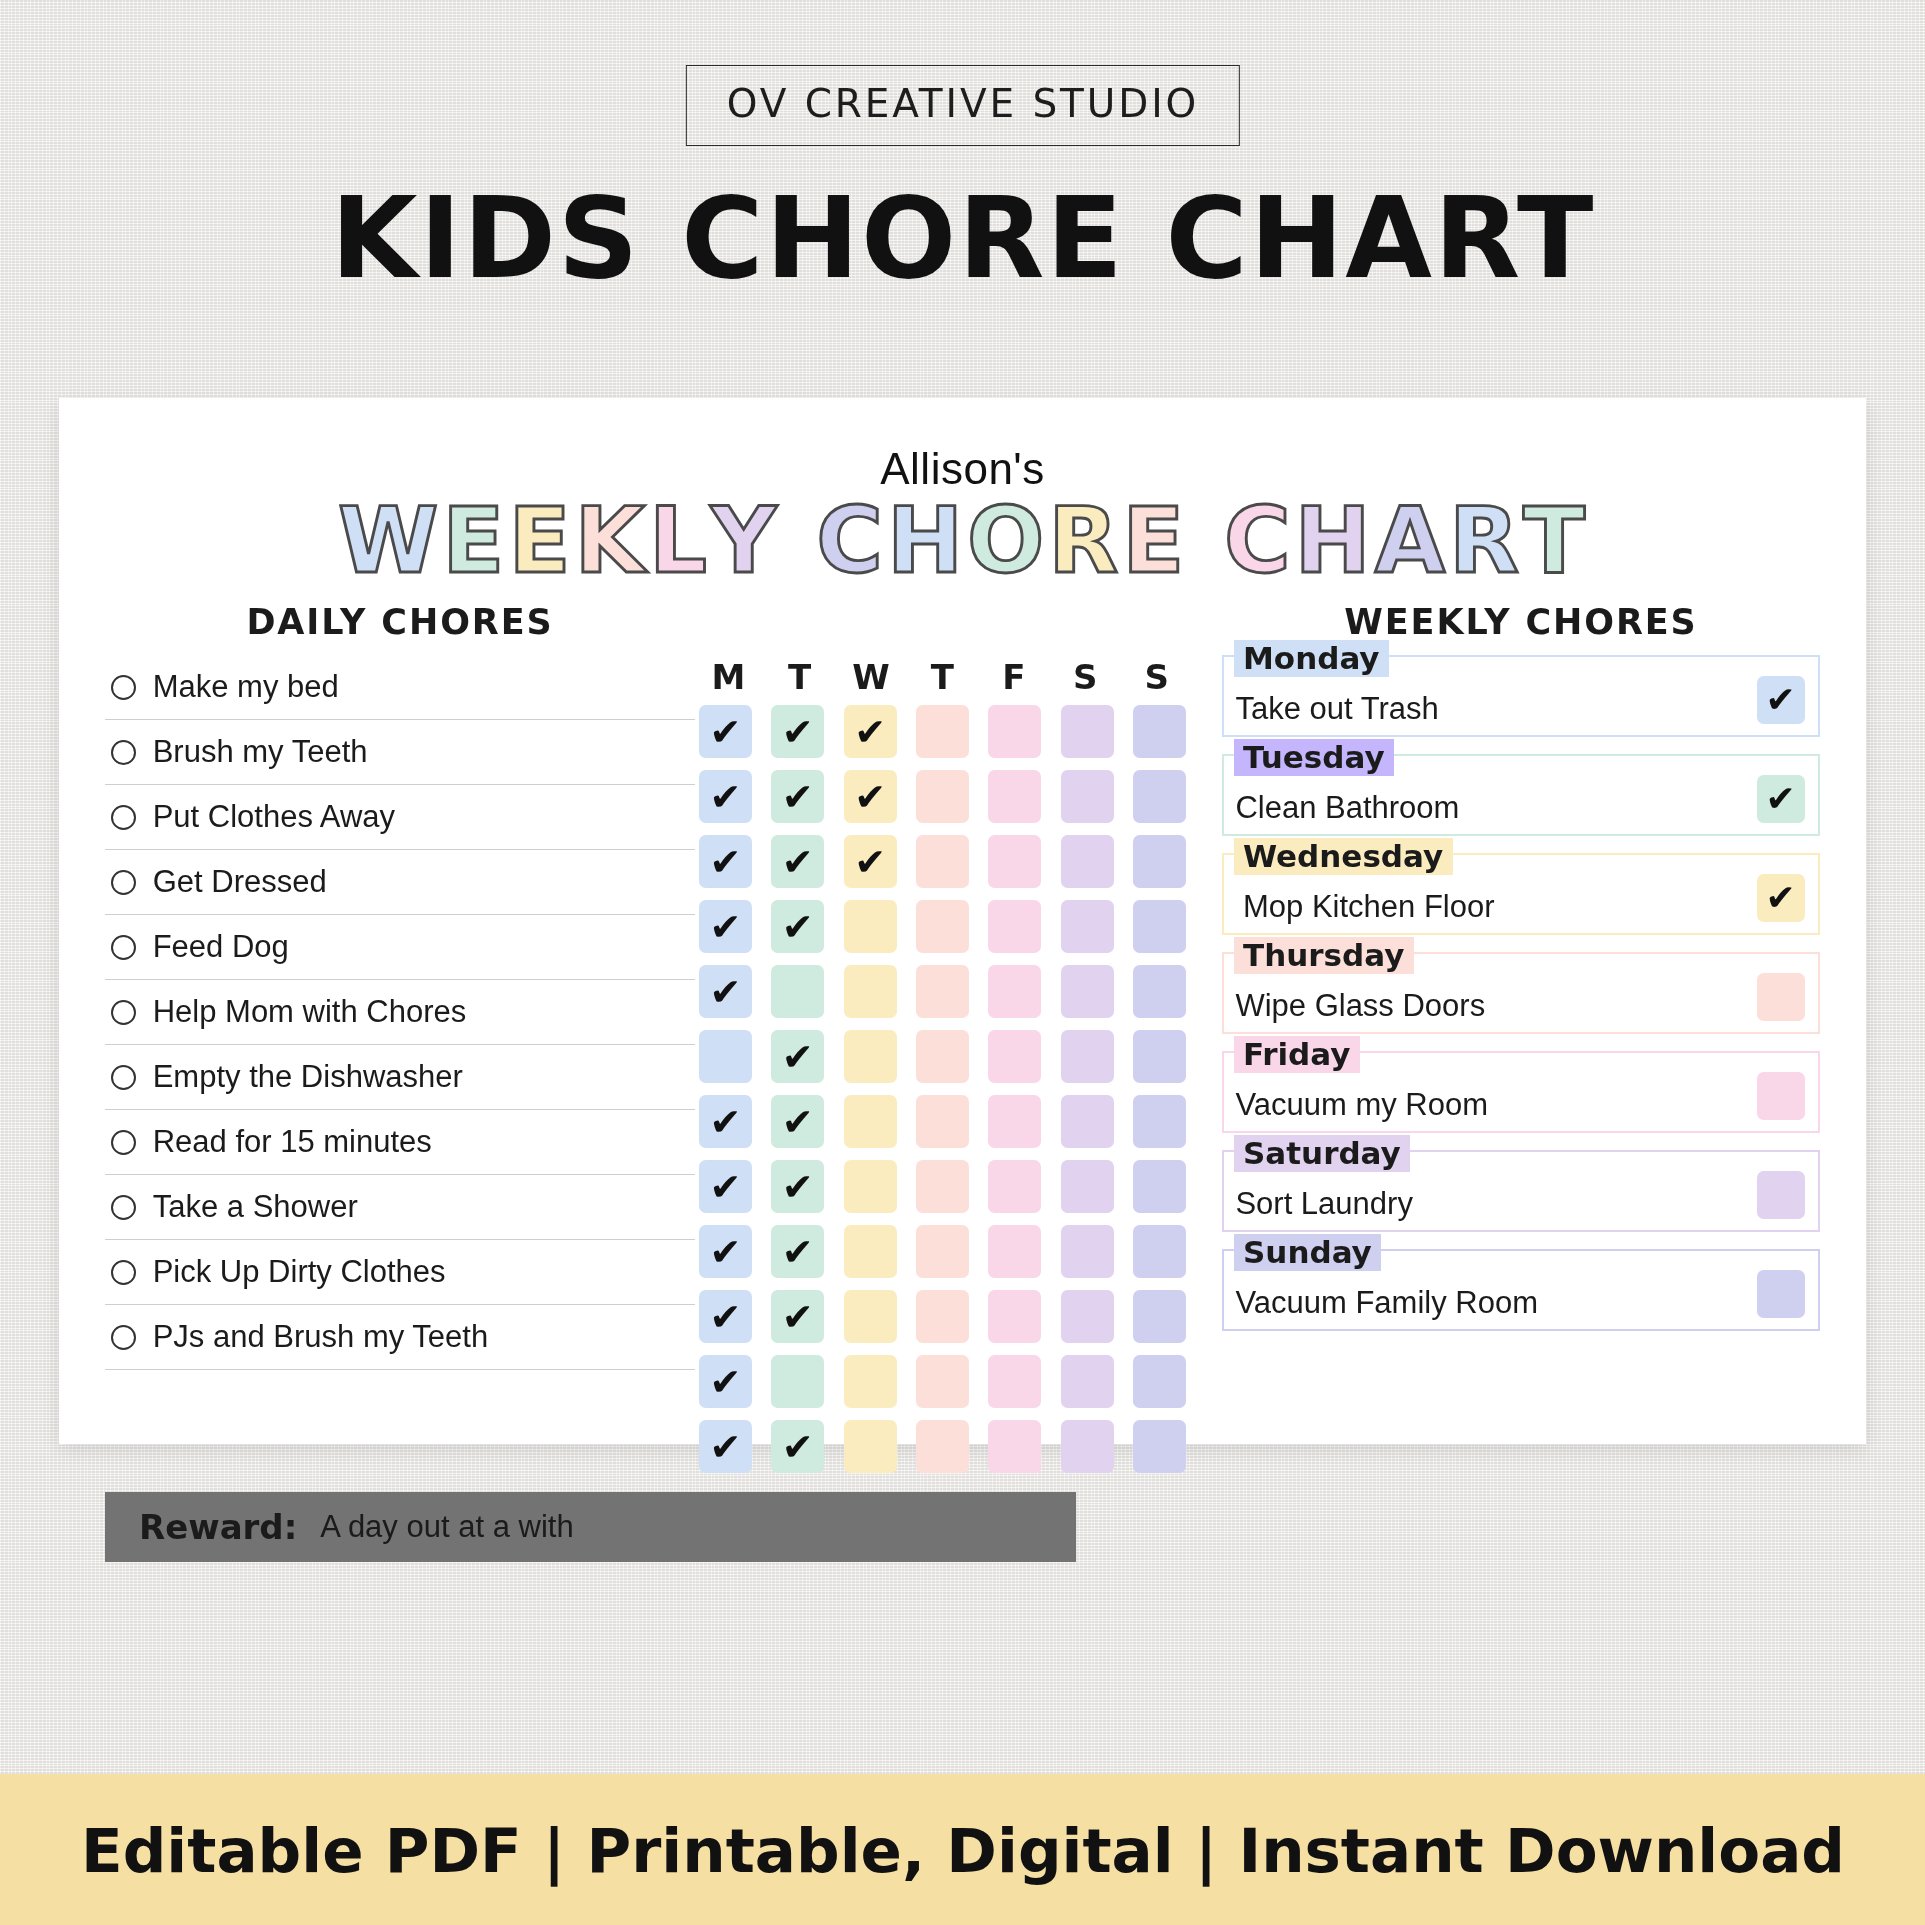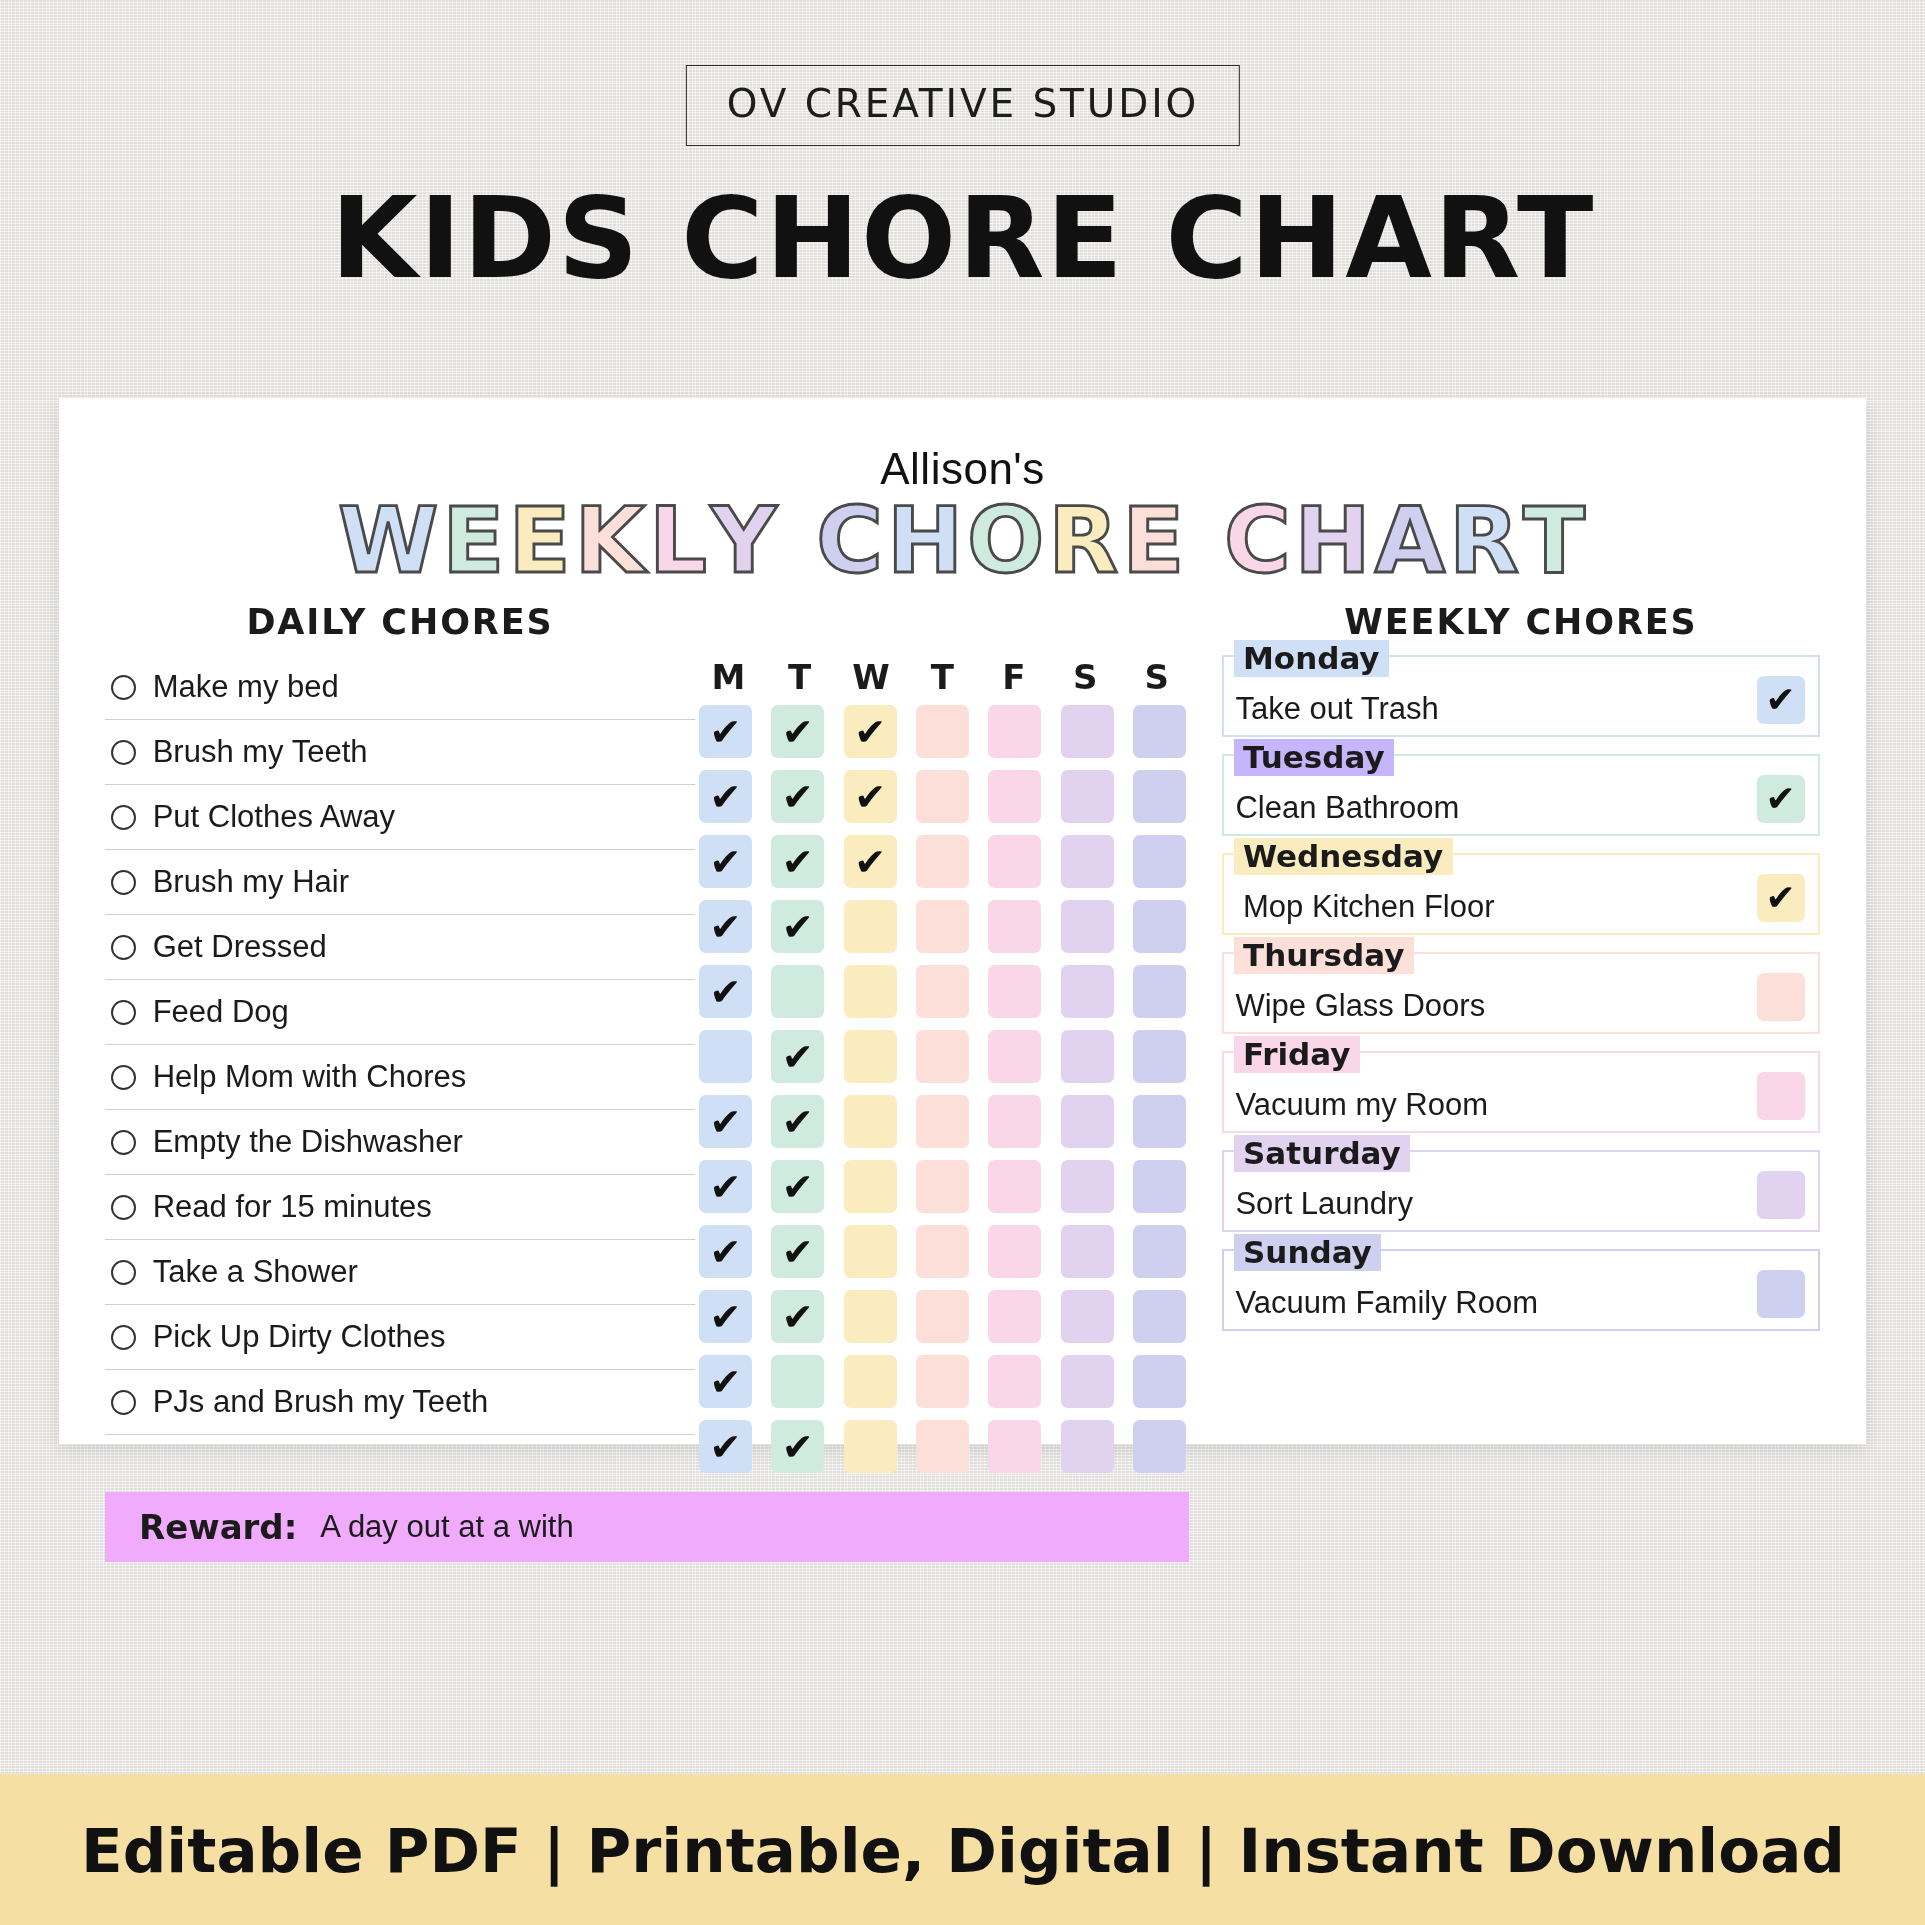--- a/index.html
+++ b/index.html
@@ -176,23 +176,23 @@
     justify-content: center;
     font-size: 38px;
     line-height: 1;
     color: #111;
     font-family: "DejaVu Sans", sans-serif;
   }
 
   
   .reward {
     margin-top: 13.3px;
-    width: 1084px;
+    width: 971px;
     height: 70px;
-    background: #f0abfc;
+    background: #737373;
     display: flex;
     align-items: center;
     padding-left: 34px;
     box-sizing: border-box;
   }
   .reward-label {
     font-family: "DejaVu Sans", sans-serif;
     font-weight: bold;
     font-size: 34px;
     color: #1b1b1b;
@@ -291,24 +291,20 @@
               <div class="chore-bullet"></div>
               <div class="chore-label">Make my bed</div>
             </div>
             <div class="chore-row">
               <div class="chore-bullet"></div>
               <div class="chore-label">Brush my Teeth</div>
             </div>
             <div class="chore-row">
               <div class="chore-bullet"></div>
               <div class="chore-label">Put Clothes Away</div>
-            </div>
-            <div class="chore-row">
-              <div class="chore-bullet"></div>
-              <div class="chore-label">Brush my Hair</div>
             </div>
             <div class="chore-row">
               <div class="chore-bullet"></div>
               <div class="chore-label">Get Dressed</div>
             </div>
             <div class="chore-row">
               <div class="chore-bullet"></div>
               <div class="chore-label">Feed Dog</div>
             </div>
             <div class="chore-row">

